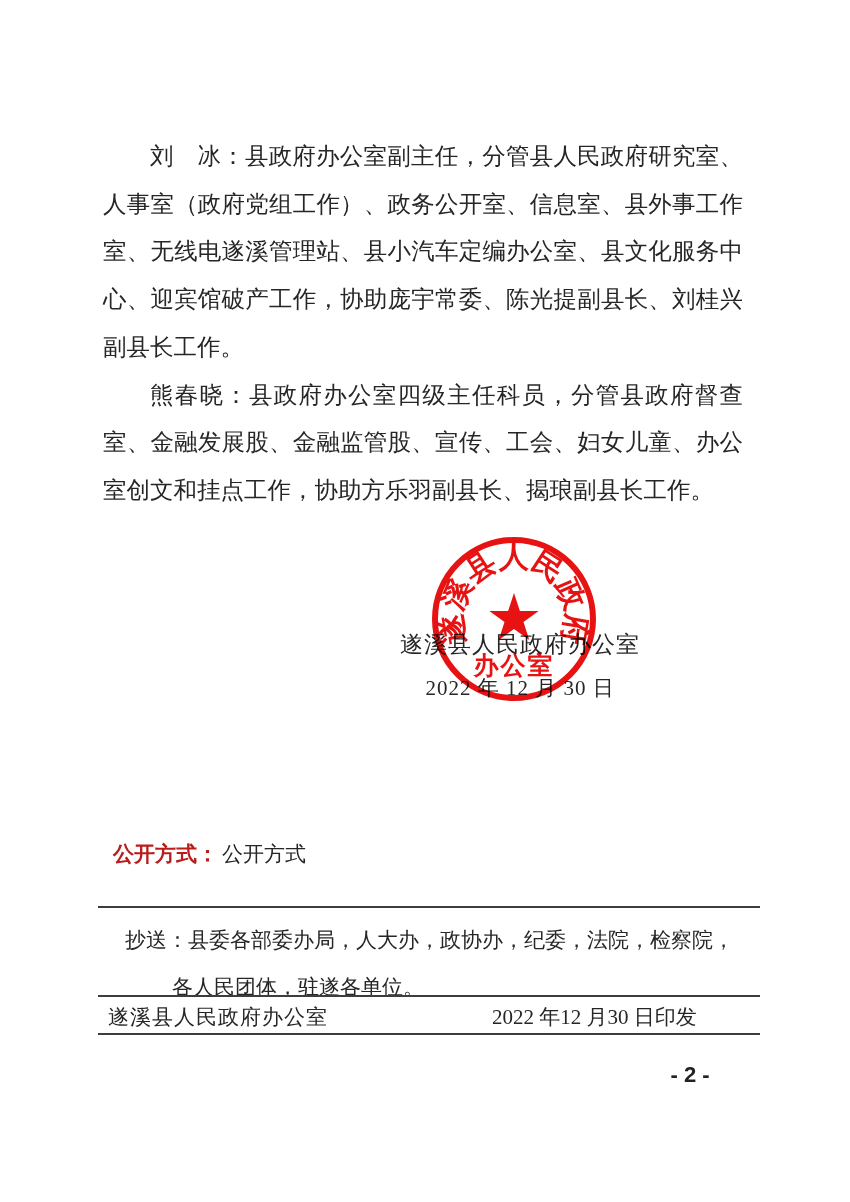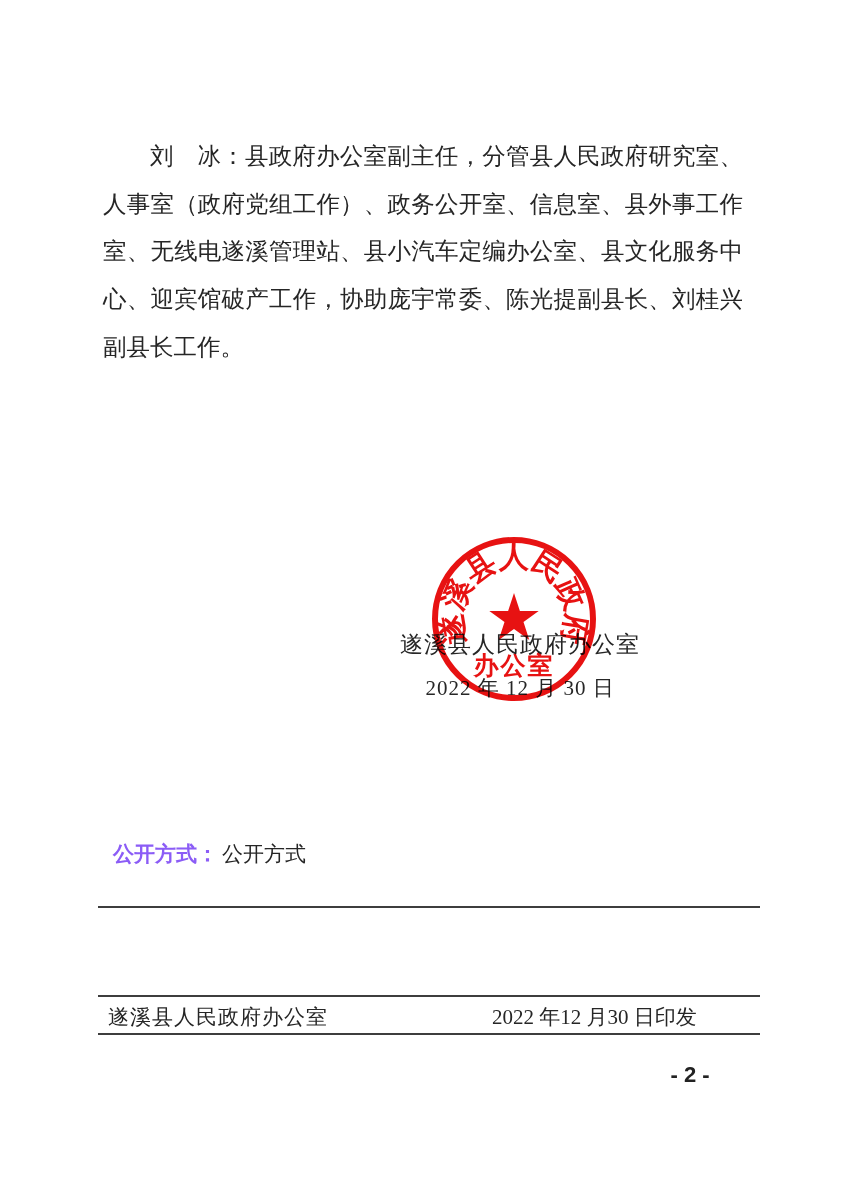--- a/index.html
+++ b/index.html
@@ -45,21 +45,21 @@
     opacity: 0.93;
   }
   .seal-arc-text   { font-size: 30px; font-weight: bold; fill: currentColor; }
   .seal-bottom-text{ font-size: 25px; font-weight: bold; fill: currentColor; letter-spacing: 2px; }
 
   
   .disclosure { position: absolute; left: 113px; top: 840px; font-size: 21px; }
   .disc-label {
     font-family: Liberation Sans, sans-serif;
     font-weight: bold;
-    color: #8b5cf6;
+    color: #b91c1c;
   }
   .disc-value { margin-left: 4px; }
 
   
   .rule { position: absolute; left: 98px; width: 662px; height: 2px; background: #3d3d3d; }
   .rule-1 { top: 906px; }
   .rule-2 { top: 995px; }
   .rule-3 { top: 1033px; }
 
   
@@ -97,20 +97,21 @@
     color: #222222;
   }
 </style>
 </head>
 <body>
 
 <div class="page">
 
   <div class="body-text">
     <p>刘　冰：县政府办公室副主任，分管县人民政府研究室、人事室（政府党组工作）、政务公开室、信息室、县外事工作室、无线电遂溪管理站、县小汽车定编办公室、县文化服务中心、迎宾馆破产工作，协助庞宇常委、陈光提副县长、刘桂兴副县长工作。</p>
+    <p>熊春晓：县政府办公室四级主任科员，分管县政府督查室、金融发展股、金融监管股、宣传、工会、妇女儿童、办公室创文和挂点工作，协助方乐羽副县长、揭琅副县长工作。</p>
   </div>
 
   <div class="signature">
     <div class="sig-org">遂溪县人民政府办公室</div>
     <div class="sig-date">2022 年 12 月 30 日</div>
   </div>
 
   <svg class="seal seal-colored" width="180" height="180" viewBox="0 0 180 180" xmlns="http://www.w3.org/2000/svg" xmlns:xlink="http://www.w3.org/1999/xlink" style="color: rgb(230, 0, 0);">
     <circle cx="90" cy="88" r="79" fill="none" stroke="currentColor" stroke-width="6"></circle>
     <polygon fill="currentColor" points="90,62 95.9,79.9 114.7,80 99.5,91.1 105.3,109 90,98 74.7,109 80.5,91.1 65.3,80 84.1,79.9"></polygon>
@@ -120,20 +121,24 @@
     </text>
     <text class="seal-bottom-text" x="90" y="143" text-anchor="middle">办公室</text>
   </svg>
 
   <div class="disclosure">
     <span class="disc-label">公开方式：</span><span class="disc-value">公开方式</span>
   </div>
 
   <div class="rule rule-1"></div>
 
+  <div class="cc">
+    <div class="cc-line1"><span>抄送：</span><span>县委各部委办局，人大办，政协办，纪委，法院，检察院，</span></div>
+    <div class="cc-line2">各人民团体，驻遂各单位。</div>
+  </div>
 
   <div class="rule rule-2"></div>
 
   <div class="footer-issuer">遂溪县人民政府办公室</div>
   <div class="footer-date">2022 年12 月30 日印发</div>
 
   <div class="rule rule-3"></div>
 
   <div class="page-number">- 2 -</div>
 

